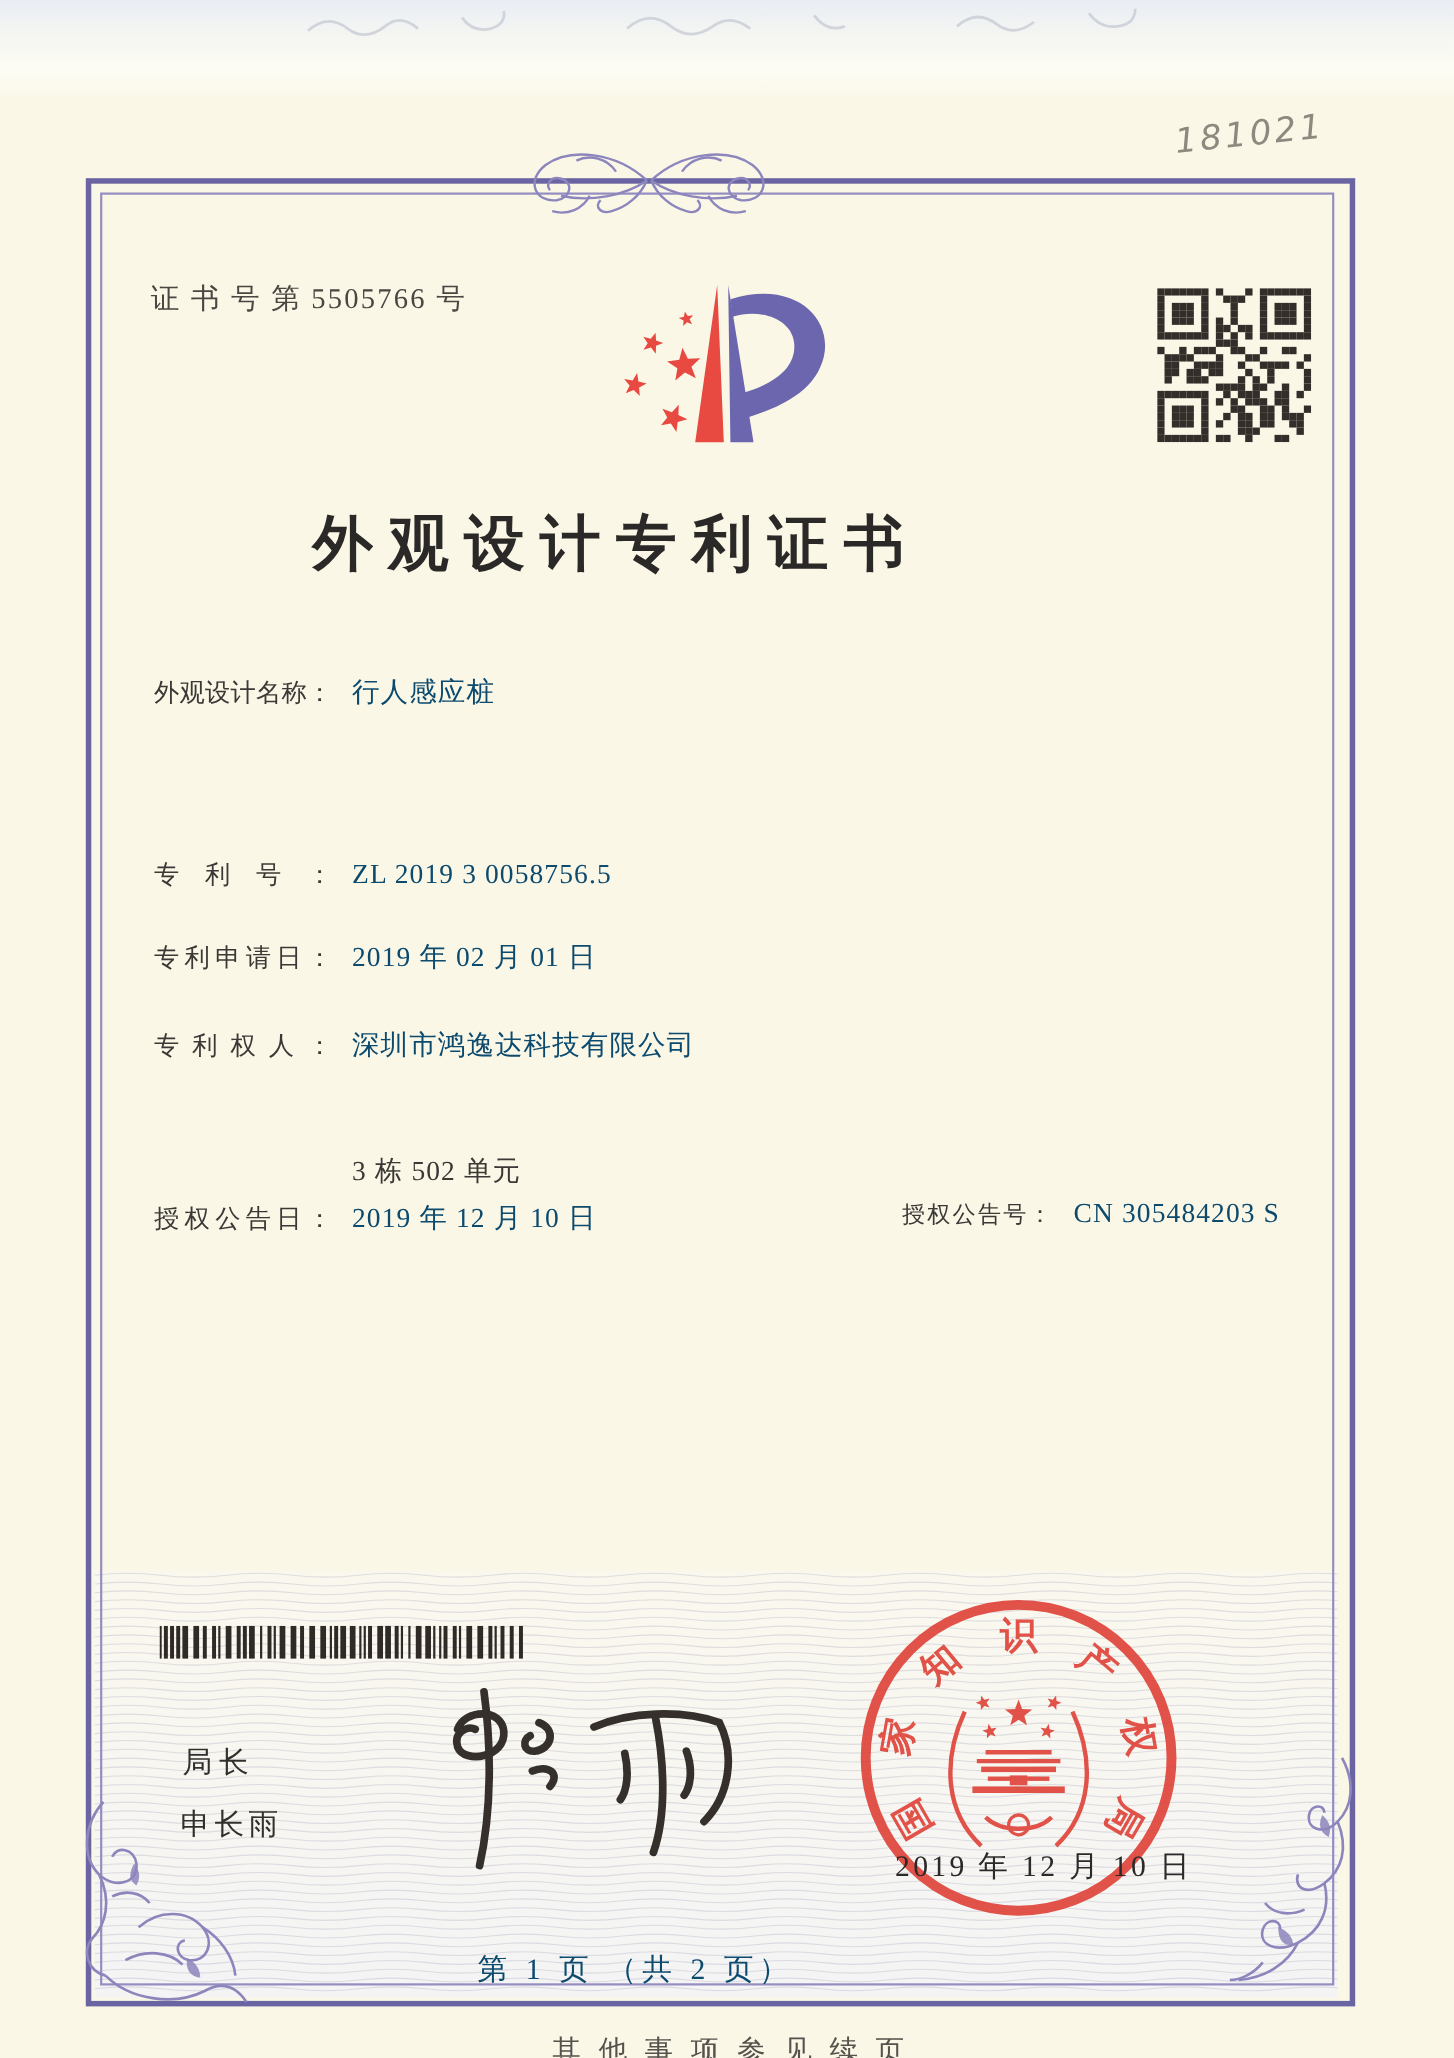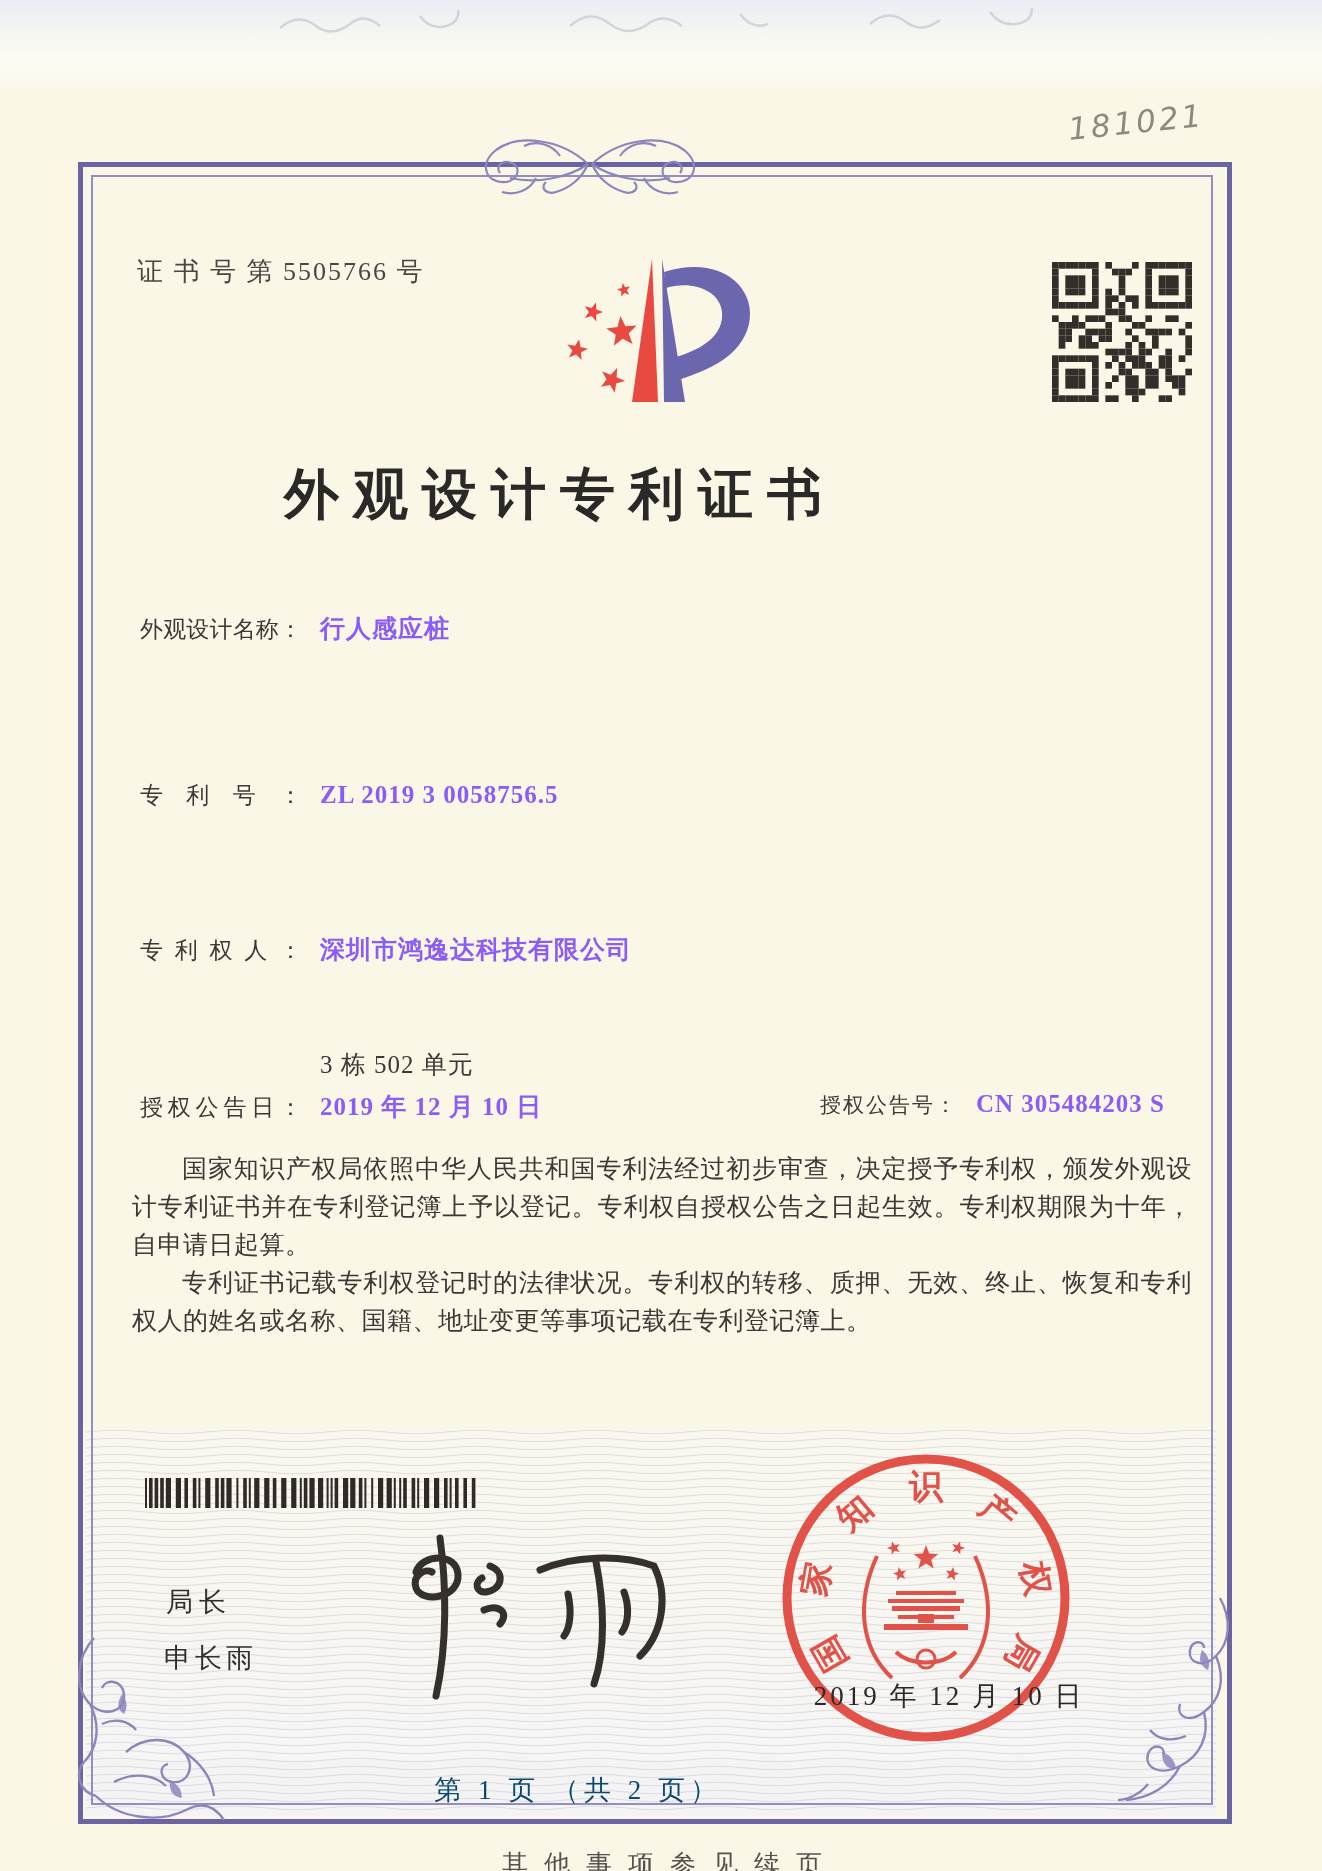--- a/index.html
+++ b/index.html
@@ -16,21 +16,21 @@
     font-style:italic;font-size:31px;letter-spacing:3px;color:#8e897f;
     transform:rotate(-6deg);}
   .frame-outer{left:78px;top:162px;width:1144px;height:1652px;border:5px solid #6b64a2;}
   .frame-inner{left:91px;top:175px;width:1118px;height:1626px;border:2px solid #938dc0;}
   .cert-no{left:137px;top:254px;font-size:26px;letter-spacing:2px;color:#4a4642;}
   .doc-title{left:250px;top:458px;width:620px;text-align:center;
     font-size:55px;font-weight:bold;letter-spacing:14px;color:#2b2927;}
   .field-row{left:140px;width:1000px;font-size:25px;white-space:nowrap;}
   .flabel{display:inline-block;width:162px;font-size:23px;
     text-align:justify;text-align-last:justify;vertical-align:baseline;color:#3b3836;}
-  .fvalue{margin-left:18px;font-size:25px;letter-spacing:1px;color:#8b5cf6;font-weight:bold;}
+  .fvalue{margin-left:18px;font-size:25px;letter-spacing:1px;color:#0c4a6e;}
   .addr-line2{left:320px;top:1048px;font-size:25px;letter-spacing:1px;}
   .grant-pair2{left:680px;top:0;position:absolute;white-space:nowrap;}
   .glabel{font-size:21px;letter-spacing:2px;font-family:Liberation Serif, serif;}
   .body-text{left:132px;top:1150px;width:1060px;}
   .body-text p{margin:0;text-indent:2em;font-size:25px;line-height:38px;
     text-align:justify;letter-spacing:0.5px;color:#3b3836;}
   .waves{left:86px;top:1428px;width:1130px;height:388px;
     background:linear-gradient(180deg,rgba(250,250,253,.30),rgba(242,243,250,.72));}
   .post-label{left:166px;top:1584px;font-size:27px;letter-spacing:6px;color:#33302c;}
   .post-name{left:164px;top:1640px;font-size:27px;letter-spacing:4px;color:#33302c;}
@@ -403,36 +403,35 @@
     </svg>
 
   <div class="abs doc-title">外观设计专利证书</div>
 
   <div class="abs field-row" style="top:612px">
     <span class="flabel">外观设计名称：</span><span class="fvalue">行人感应桩</span>
   </div>
   <div class="abs field-row" style="top:780px">
     <span class="flabel">专利号：</span><span class="fvalue">ZL 2019 3 0058756.5</span>
   </div>
+  <div class="abs field-row" style="top:853px">
+    <span class="flabel">专利申请日：</span><span class="fvalue">2019 年 02 月 01 日</span>
+  </div>
   <div class="abs field-row" style="top:933px">
     <span class="flabel">专利权人：</span><span class="fvalue">深圳市鸿逸达科技有限公司</span>
   </div>
   <div class="abs addr-line2">3 栋 502 单元</div>
 
   <div class="abs field-row" style="top:1090px">
     <span class="flabel">授权公告日：</span><span class="fvalue">2019 年 12 月 10 日</span>
     <span class="grant-pair2">
       <span class="glabel">授权公告号：</span><span class="fvalue">CN 305484203 S</span>
     </span>
   </div>
 
-  <div class="abs body-text">
-    <p>国家知识产权局依照中华人民共和国专利法经过初步审查，决定授予专利权，颁发外观设计专利证书并在专利登记簿上予以登记。专利权自授权公告之日起生效。专利权期限为十年，自申请日起算。</p>
-    <p>专利证书记载专利权登记时的法律状况。专利权的转移、质押、无效、终止、恢复和专利权人的姓名或名称、国籍、地址变更等事项记载在专利登记簿上。</p>
-  </div>
 
   <svg id="barcode" class="abs" style="left:145px;top:1478px;" width="333" height="30" viewBox="0 0 333 30">
       <rect x="0.0" y="0" width="2.0" height="30" fill="#2f2a26"></rect>
       <rect x="4.0" y="0" width="3.6" height="30" fill="#2f2a26"></rect>
       <rect x="9.6" y="0" width="3.6" height="30" fill="#2f2a26"></rect>
       <rect x="15.2" y="0" width="3.6" height="30" fill="#2f2a26"></rect>
       <rect x="20.8" y="0" width="5.2" height="30" fill="#2f2a26"></rect>
       <rect x="30.8" y="0" width="5.2" height="30" fill="#2f2a26"></rect>
       <rect x="39.4" y="0" width="3.6" height="30" fill="#2f2a26"></rect>
       <rect x="47.8" y="0" width="3.6" height="30" fill="#2f2a26"></rect>

